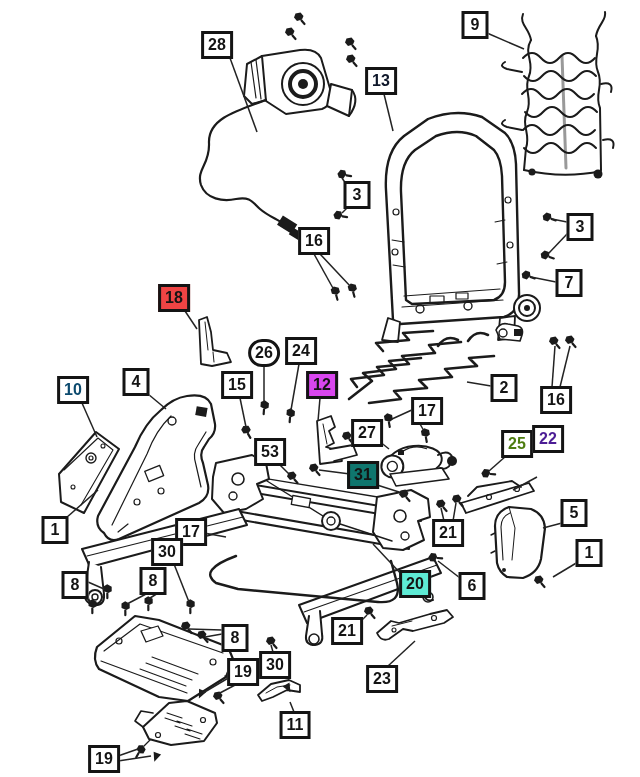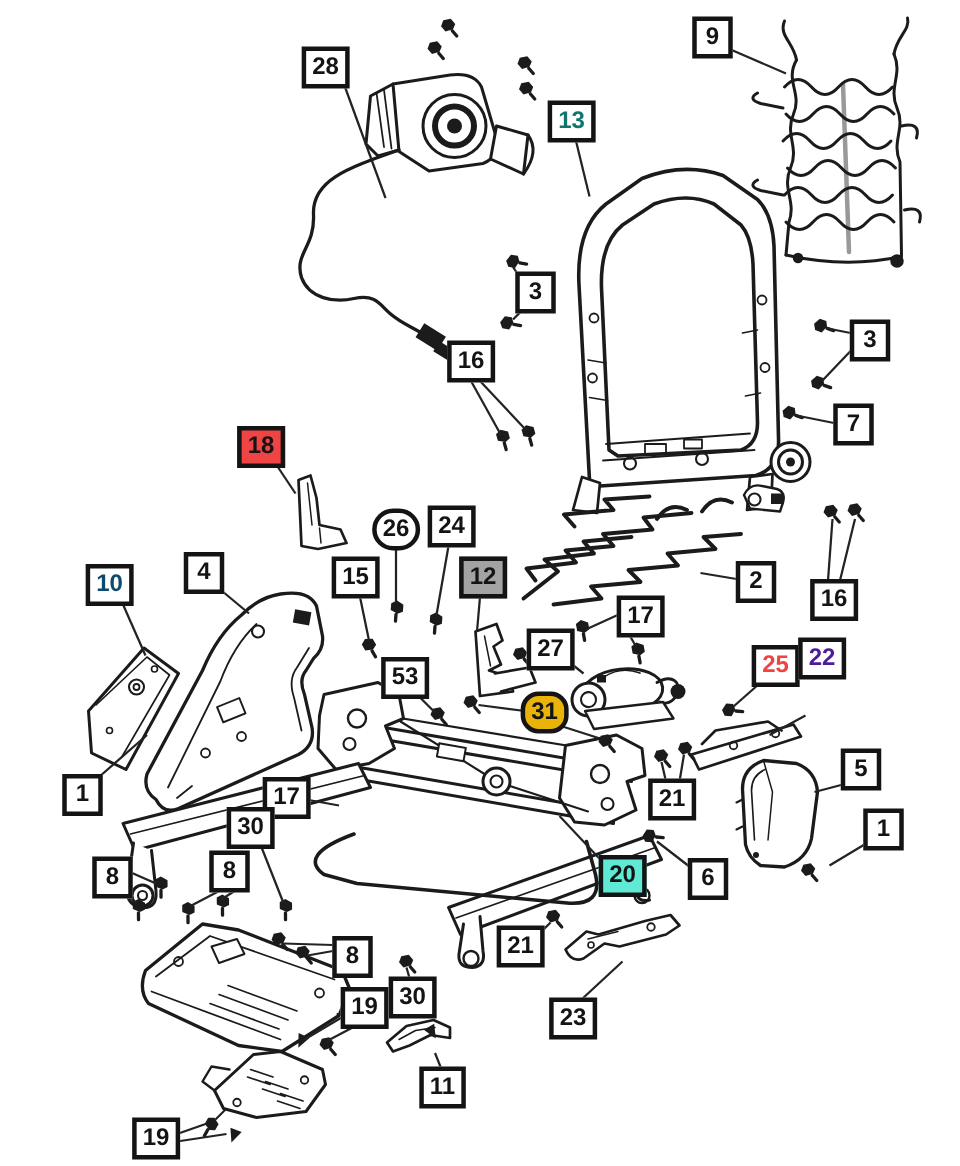--- a/index.html
+++ b/index.html
@@ -319,39 +319,39 @@
       <line x1="388" y1="666" x2="415" y2="641"></line>
       <line x1="294" y1="712" x2="290" y2="702"></line>
       <line x1="118" y1="756" x2="138" y2="749"></line>
       <line x1="118" y1="761" x2="151" y2="756"></line>
       <line x1="66" y1="518" x2="98" y2="490"></line>
     </svg>
 
   <div id="callout-layer">
       <div class="callout" style="left: 217px; top: 45px; border-color: rgb(20, 20, 20); background: rgb(255, 255, 255); color: rgb(20, 20, 20);">28</div>
       <div class="callout" style="left: 475px; top: 25px; border-color: rgb(20, 20, 20); background: rgb(255, 255, 255); color: rgb(20, 20, 20);">9</div>
-      <div class="callout" style="left: 381px; top: 81px; border-color: rgb(20, 20, 20); background: rgb(255, 255, 255); color: #0f766e;">13</div>
+      <div class="callout" style="left: 381px; top: 81px; border-color: rgb(20, 20, 20); background: rgb(255, 255, 255); color: #0f172a;">13</div>
       <div class="callout" style="left: 357px; top: 195px; border-color: rgb(20, 20, 20); background: rgb(255, 255, 255); color: rgb(20, 20, 20);">3</div>
       <div class="callout" style="left: 314px; top: 241px; border-color: rgb(20, 20, 20); background: rgb(255, 255, 255); color: rgb(20, 20, 20);">16</div>
       <div class="callout" style="left: 580px; top: 227px; border-color: rgb(20, 20, 20); background: rgb(255, 255, 255); color: rgb(20, 20, 20);">3</div>
       <div class="callout" style="left: 569px; top: 283px; border-color: rgb(20, 20, 20); background: rgb(255, 255, 255); color: rgb(20, 20, 20);">7</div>
       <div class="callout" style="left: 174px; top: 298px; border-color: rgb(20, 20, 20); background: #ef4444; color: rgb(20, 20, 20);">18</div>
       <div class="callout" style="left: 504px; top: 388px; border-color: rgb(20, 20, 20); background: rgb(255, 255, 255); color: rgb(20, 20, 20);">2</div>
       <div class="callout" style="left: 556px; top: 400px; border-color: rgb(20, 20, 20); background: rgb(255, 255, 255); color: rgb(20, 20, 20);">16</div>
       <div class="callout" style="left: 73px; top: 390px; border-color: rgb(20, 20, 20); background: rgb(255, 255, 255); color: #0c4a6e;">10</div>
       <div class="callout" style="left: 136px; top: 382px; border-color: rgb(20, 20, 20); background: rgb(255, 255, 255); color: rgb(20, 20, 20);">4</div>
       <div class="callout" style="left: 237px; top: 385px; border-color: rgb(20, 20, 20); background: rgb(255, 255, 255); color: rgb(20, 20, 20);">15</div>
       <div class="callout" style="left: 264px; top: 353px; border-color: rgb(20, 20, 20); background: rgb(255, 255, 255); color: rgb(20, 20, 20); border-radius: 14px;">26</div>
       <div class="callout" style="left: 301px; top: 351px; border-color: rgb(20, 20, 20); background: rgb(255, 255, 255); color: rgb(20, 20, 20);">24</div>
-      <div class="callout" style="left: 322px; top: 385px; border-color: rgb(20, 20, 20); background: #a3a3a3; color: rgb(20, 20, 20);">12</div>
+      <div class="callout" style="left: 322px; top: 385px; border-color: rgb(20, 20, 20); background: #d946ef; color: rgb(20, 20, 20);">12</div>
       <div class="callout" style="left: 427px; top: 411px; border-color: rgb(20, 20, 20); background: rgb(255, 255, 255); color: rgb(20, 20, 20);">17</div>
       <div class="callout" style="left: 367px; top: 433px; border-color: rgb(20, 20, 20); background: rgb(255, 255, 255); color: rgb(20, 20, 20);">27</div>
       <div class="callout" style="left: 270px; top: 452px; border-color: rgb(20, 20, 20); background: rgb(255, 255, 255); color: rgb(20, 20, 20);">53</div>
-      <div class="callout" style="left: 363px; top: 475px; border-color: rgb(20, 20, 20); background: #eab308; color: rgb(20, 20, 20); border-radius: 12px;">31</div>
-      <div class="callout" style="left: 517px; top: 444px; border-color: rgb(20, 20, 20); background: rgb(255, 255, 255); color: #ef4444;">25</div>
+      <div class="callout" style="left: 363px; top: 475px; border-color: rgb(20, 20, 20); background: #0f766e; color: rgb(20, 20, 20);">31</div>
+      <div class="callout" style="left: 517px; top: 444px; border-color: rgb(20, 20, 20); background: rgb(255, 255, 255); color: #4d7c0f;">25</div>
       <div class="callout" style="left: 548px; top: 439px; border-color: rgb(20, 20, 20); background: rgb(255, 255, 255); color: #4c1d95;">22</div>
       <div class="callout" style="left: 574px; top: 513px; border-color: rgb(20, 20, 20); background: rgb(255, 255, 255); color: rgb(20, 20, 20);">5</div>
       <div class="callout" style="left: 589px; top: 553px; border-color: rgb(20, 20, 20); background: rgb(255, 255, 255); color: rgb(20, 20, 20);">1</div>
       <div class="callout" style="left: 448px; top: 533px; border-color: rgb(20, 20, 20); background: rgb(255, 255, 255); color: rgb(20, 20, 20);">21</div>
       <div class="callout" style="left: 472px; top: 586px; border-color: rgb(20, 20, 20); background: rgb(255, 255, 255); color: rgb(20, 20, 20);">6</div>
       <div class="callout" style="left: 415px; top: 584px; border-color: rgb(20, 20, 20); background: #5eead4; color: rgb(20, 20, 20);">20</div>
       <div class="callout" style="left: 191px; top: 532px; border-color: rgb(20, 20, 20); background: rgb(255, 255, 255); color: rgb(20, 20, 20);">17</div>
       <div class="callout" style="left: 167px; top: 552px; border-color: rgb(20, 20, 20); background: rgb(255, 255, 255); color: rgb(20, 20, 20);">30</div>
       <div class="callout" style="left: 75px; top: 585px; border-color: rgb(20, 20, 20); background: rgb(255, 255, 255); color: rgb(20, 20, 20);">8</div>
       <div class="callout" style="left: 153px; top: 581px; border-color: rgb(20, 20, 20); background: rgb(255, 255, 255); color: rgb(20, 20, 20);">8</div>

